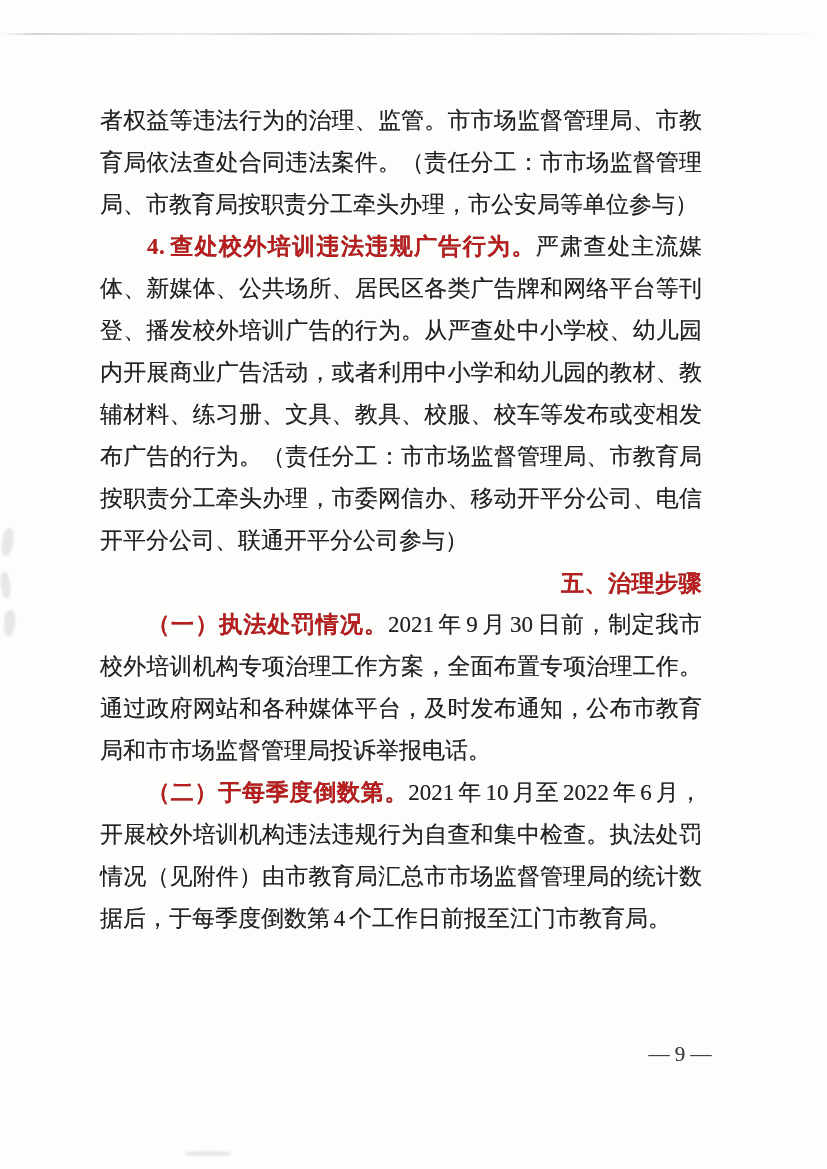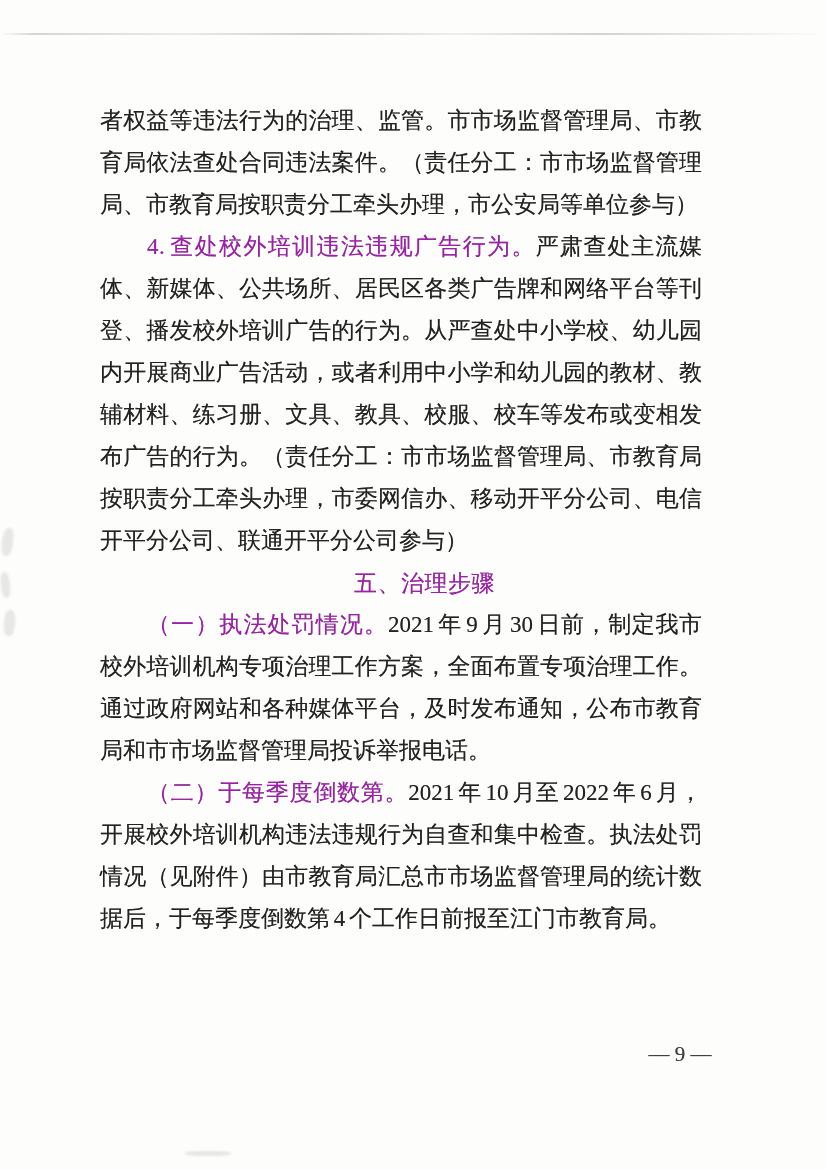--- a/index.html
+++ b/index.html
@@ -58,29 +58,29 @@
     font-size: 23px;
     line-height: 42px;
     letter-spacing: 0;
     word-spacing: -2px;
     text-align: justify;
     text-justify: inter-character;
     text-shadow: 0 0 0.4px rgba(40,40,40,0.55);
   }
   .content p.indent { text-indent: 47px; }
   .content .lead {
-    font-weight: 400;
+    font-weight: 700;
     letter-spacing: 0.5px;
-    color: #a21caf;
+    color: #b91c1c;
   }
   .content p.heading {
     font-family: "Liberation Sans", sans-serif;
     font-weight: 700;
     color: #111111;
-    text-align: center;
+    text-align: right;
   }
   .footer-page-number {
     position: absolute;
     left: 630px;
     top: 1042px;
     width: 100px;
     text-align: center;
     font-family: "Liberation Serif", serif;
     font-size: 21px;
     color: #3a3a3a;

